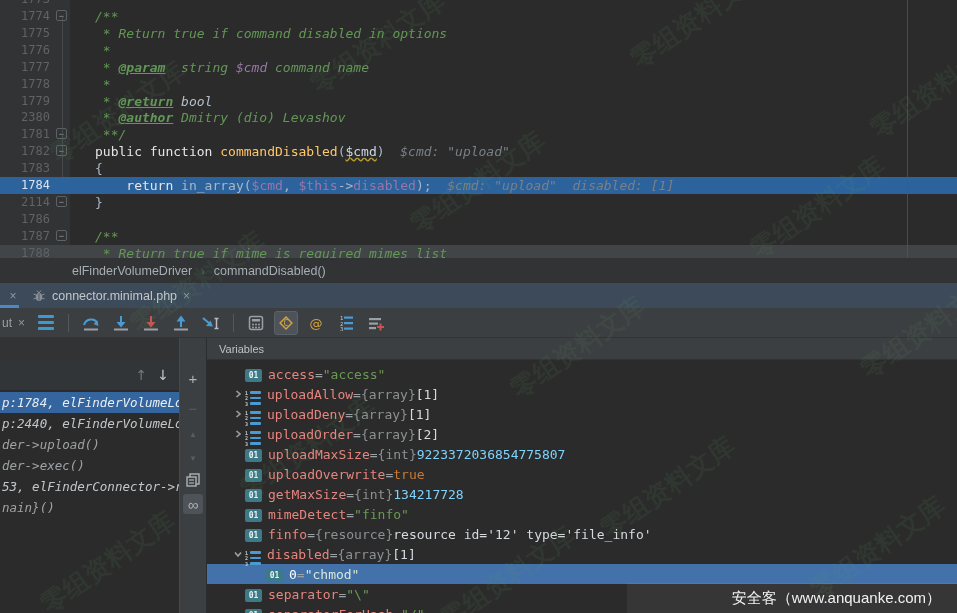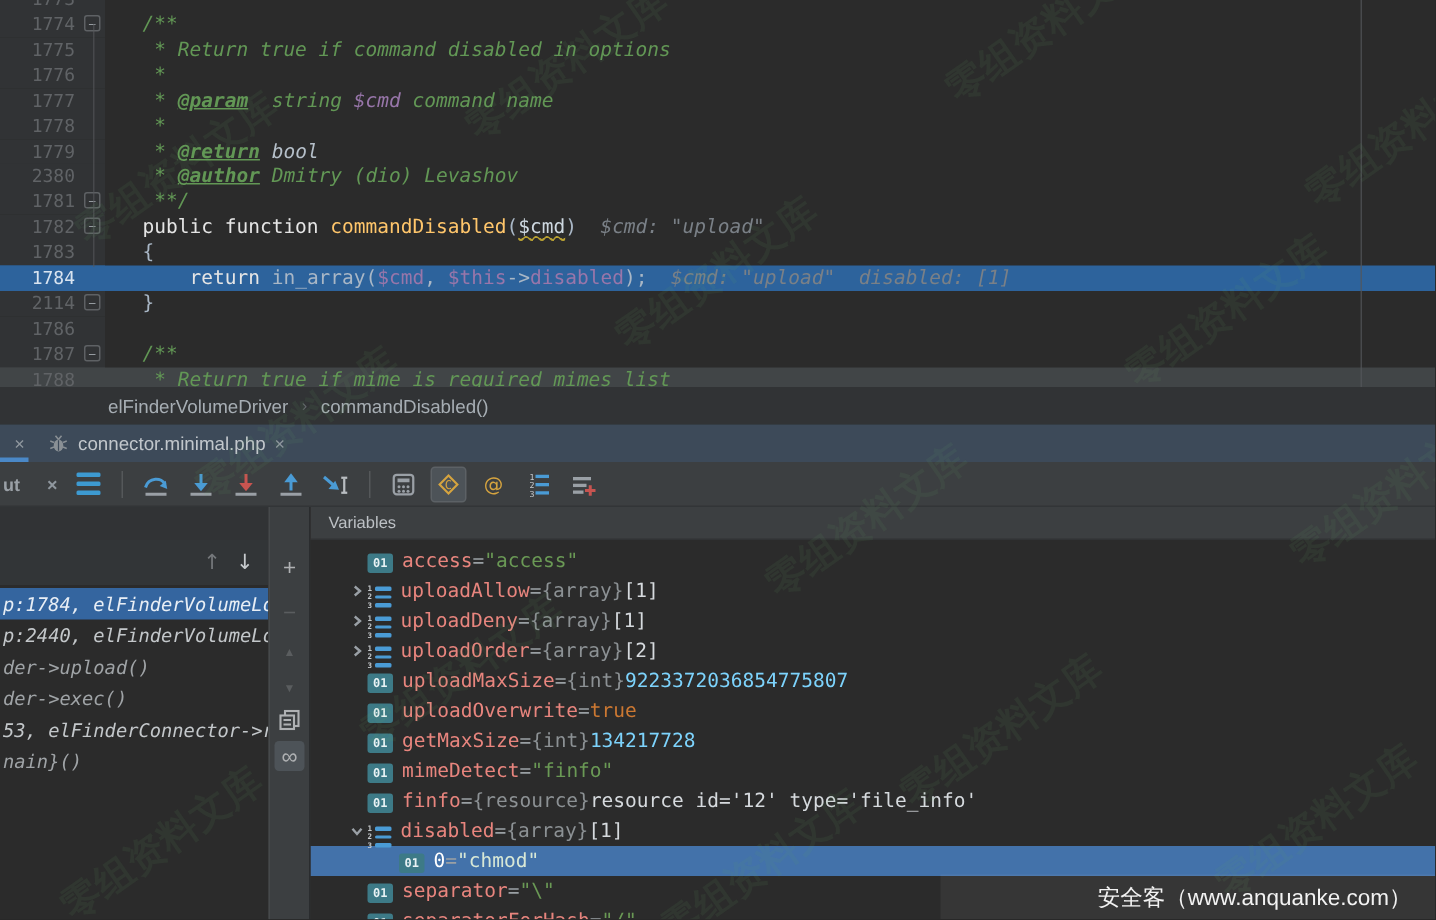--- a/index.html
+++ b/index.html
@@ -41,21 +41,21 @@
   #session-tabbar{position:absolute;left:0;top:283px;width:957px;height:25px;background:#3d4a59;
     display:flex;align-items:center;}
   .tab-stub{position:relative;width:26px;height:25px;display:flex;align-items:center;justify-content:center;}
   .tab-indicator{position:absolute;left:0;bottom:0;width:19px;height:3px;background:#4a88c7;}
   .session-tab{display:flex;align-items:center;height:25px;padding:0 8px 0 6px;color:#c2c7cc;font-size:12.5px;gap:6px;}
   .closex{color:#8f979e;font-size:12px;line-height:12px;cursor:default;}
 
   
   #debug-toolbar{position:absolute;left:0;top:308px;width:957px;height:30px;background:#3c3f41;
     display:flex;align-items:center;border-bottom:1px solid #323537;box-sizing:border-box;}
-  .tb-stub{display:flex;align-items:center;gap:18px;color:#9aa0a6;font-size:12px;padding:0 6px 0 2px;font-weight:bold;}
+  .tb-stub{display:flex;align-items:center;gap:6px;color:#9aa0a6;font-size:12px;padding:0 6px 0 2px;}
   .tb-sep{width:1px;height:18px;background:#55585a;margin:0 7px;}
   .tb-btn{width:24px;height:24px;display:flex;align-items:center;justify-content:center;margin:0 3px;position:relative;}
   .tb-btn.toggled{background:#4d5358;border:1px solid #5c6165;border-radius:3px;box-sizing:border-box;}
   .menu-icon{display:flex;flex-direction:column;gap:3px;}
   .menu-icon i{display:block;width:16px;height:3px;background:#3d9ad1;border-radius:1px;}
 
   
   #debug-main{position:absolute;left:0;top:338px;width:957px;height:275px;}
   #frames-panel{position:absolute;left:0;top:0;width:179px;height:275px;background:#2b2b2b;overflow:hidden;}
   #frames-header{height:22px;background:#313335;}

